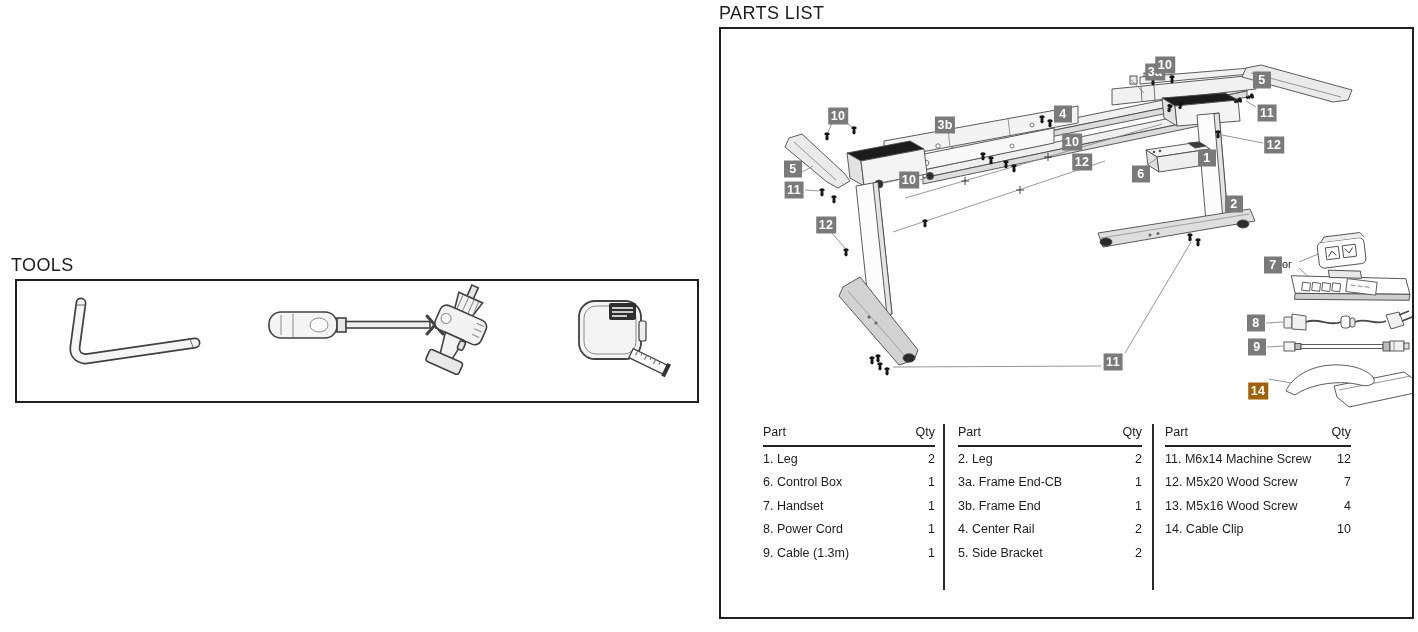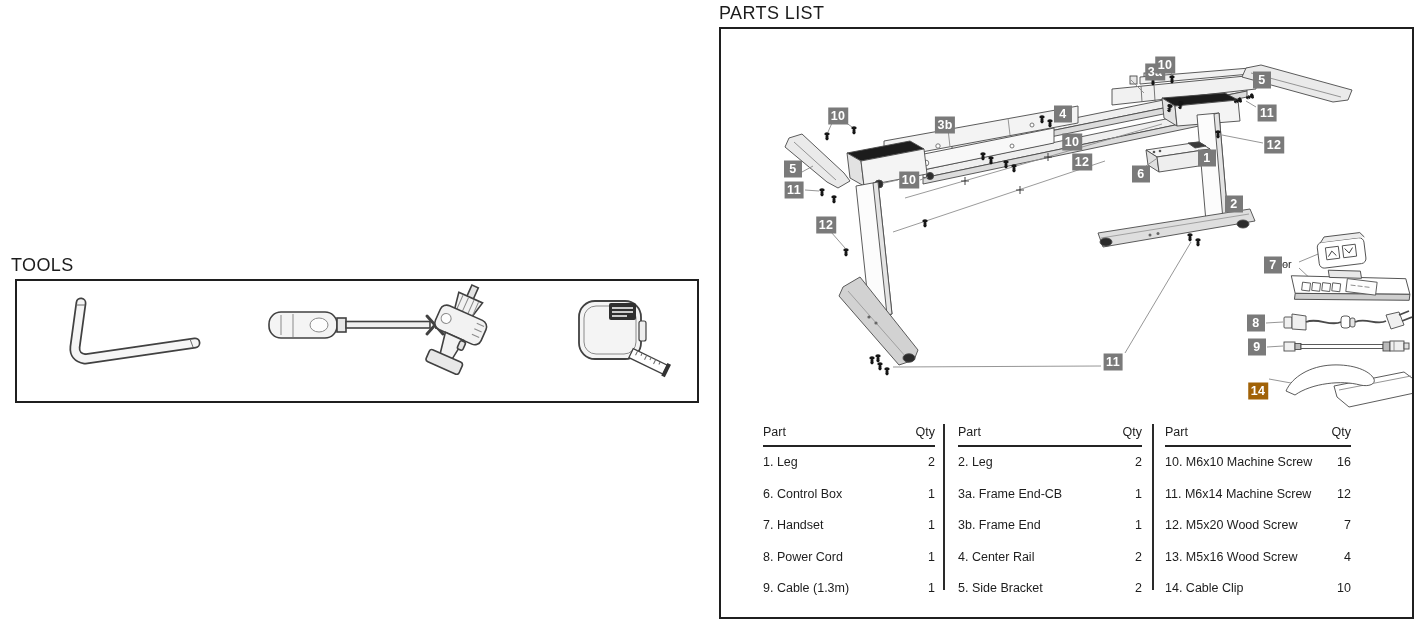--- a/index.html
+++ b/index.html
@@ -28,21 +28,21 @@
   .or-label{position:absolute;left:561px;top:229px;width:22px;font-size:11px;
             color:#2a2a2a;text-align:left;}
 
   
   .pcol{position:absolute;top:396px;font-size:12.5px;}
   .pcol0{left:42px;width:172px;}
   .pcol1{left:237px;width:184px;}
   .pcol2{left:444px;width:186px;}
   .phead{display:flex;justify-content:space-between;
          height:15px;padding-bottom:5px;border-bottom:2px solid #242424;}
-  .prow{height:23.5px;display:flex;justify-content:space-between;align-items:flex-start;margin-top:8px;}
+  .prow{height:23.5px;display:flex;justify-content:space-between;align-items:center;}
   .prow .qty{min-width:24px;text-align:right;}
   .tdiv{position:absolute;top:395px;width:2px;height:166px;background:#2a2a2a;}
   .tdiv1{left:222px;}
   .tdiv2{left:431px;}
 </style>
 </head>
 <body>
 
 <div class="canvas">
 
@@ -387,24 +387,20 @@
             <span class="part">5. Side Bracket</span>
             <span class="qty">2</span>
           </div>
         </div>
         <div class="pcol pcol2">
           <div class="phead">
             <span>Part</span>
             <span>Qty</span>
           </div>
           <div class="prow">
-            <span class="part">10. M6x10 Machine Screw</span>
-            <span class="qty">16</span>
-          </div>
-          <div class="prow">
             <span class="part">11. M6x14 Machine Screw</span>
             <span class="qty">12</span>
           </div>
           <div class="prow">
             <span class="part">12. M5x20 Wood Screw</span>
             <span class="qty">7</span>
           </div>
           <div class="prow">
             <span class="part">13. M5x16 Wood Screw</span>
             <span class="qty">4</span>

